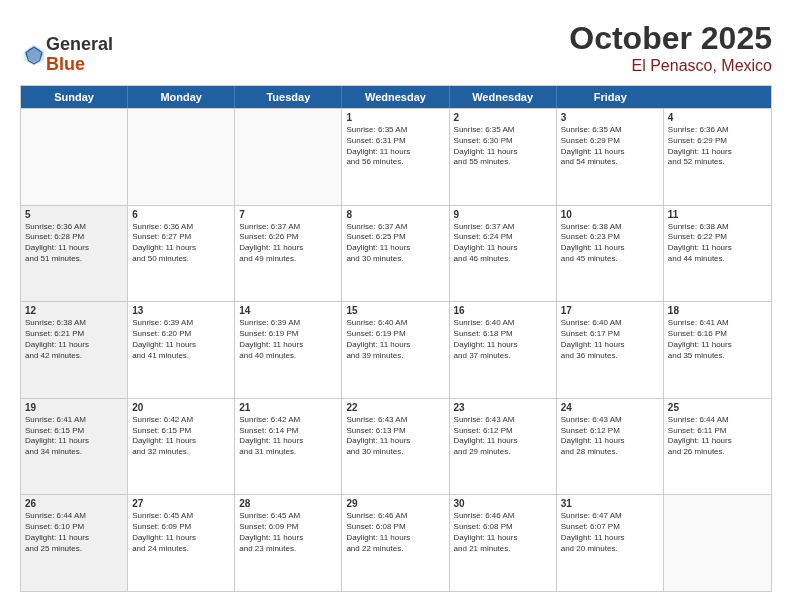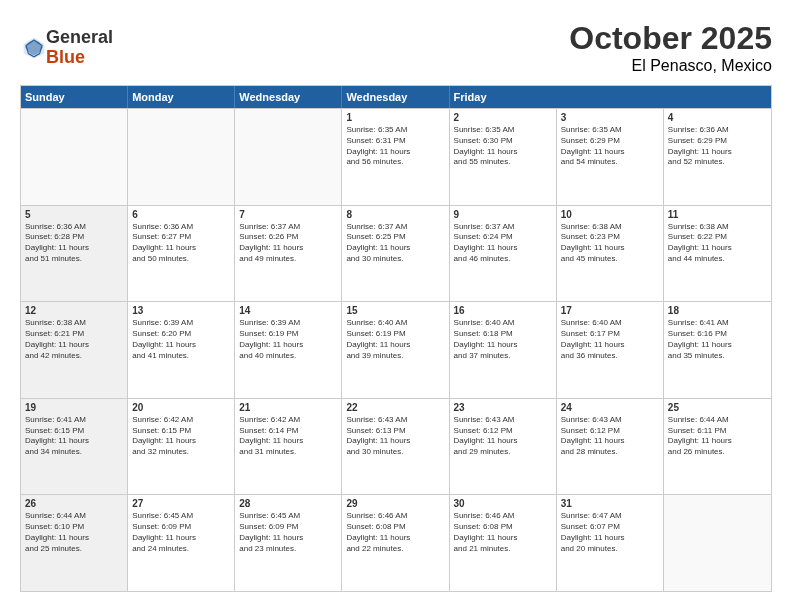--- a/index.html
+++ b/index.html
@@ -13,21 +13,21 @@
     .page {
       width: 792px;
       height: 612px;
       padding: 20px;
       display: flex;
       flex-direction: column;
     }
     .header {
       display: flex;
       justify-content: space-between;
-      align-items: center;
+      align-items: flex-end;
       margin-bottom: 10px;
     }
     .logo {
       display: flex;
       align-items: center;
     }
     .logo-text {
       display: flex;
       flex-direction: column;
       line-height: 1.1;
@@ -51,38 +51,39 @@
       text-align: right;
       margin-left: 30px;
     }
     .month-title {
       font-size: 32px;
       font-weight: bold;
       color: #333;
     }
     .subtitle {
       font-size: 16px;
-      color: #000000;
+      color: #7f1d1d;
     }
     .calendar {
       flex: 1;
       display: flex;
       flex-direction: column;
       border: 1px solid #ccc;
     }
     .cal-header {
       display: grid;
       grid-template-columns: repeat(7, 1fr);
       background: #2060a0;
     }
     .cal-header-cell {
       color: #fff;
       font-size: 11px;
       font-weight: bold;
       padding: 5px 4px;
+      text-align: center;
       border-right: 1px solid #4080c0;
     }
     .cal-header-cell:last-child { border-right: none; }
     .cal-body {
       flex: 1;
       display: flex;
       flex-direction: column;
     }
     .cal-row {
       display: grid;
@@ -130,20 +131,21 @@
     </div>
     <div class="title-block">
       <div class="month-title">October 2025</div>
       <div class="subtitle">El Penasco, Mexico</div>
     </div>
   </div>
   <div class="calendar">
     <div class="cal-header">
     <div class="cal-header-cell">Sunday</div>
         <div class="cal-header-cell">Monday</div>
+        <div class="cal-header-cell">Tuesday</div>
         <div class="cal-header-cell">Wednesday</div>
         <div class="cal-header-cell">Wednesday</div>
         <div class="cal-header-cell">Friday</div>
       </div>
     <div class="cal-body">
     <div class="cal-row">
           <div class="cal-cell empty"></div>
           <div class="cal-cell empty"></div>
           <div class="cal-cell empty"></div>
           <div class="cal-cell">

